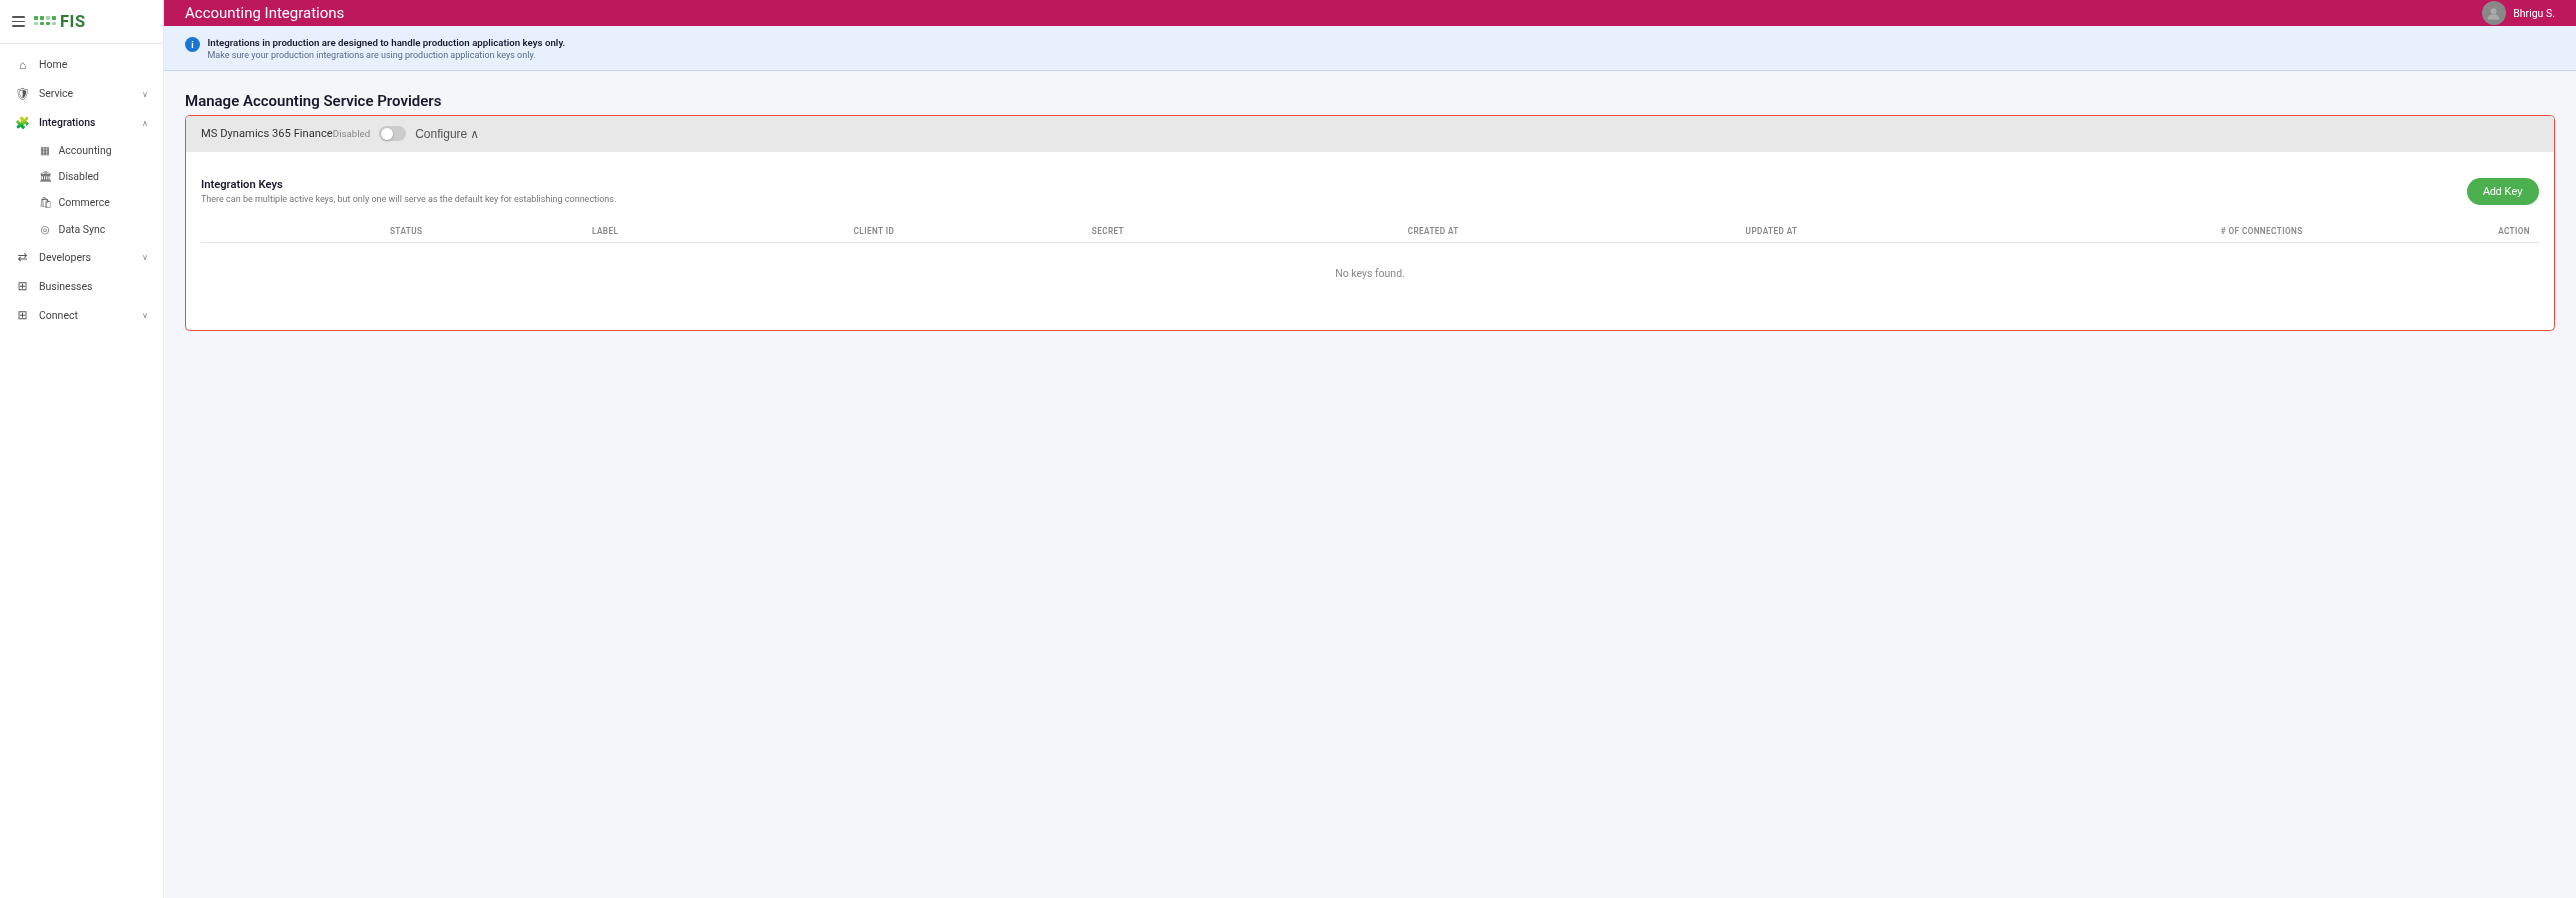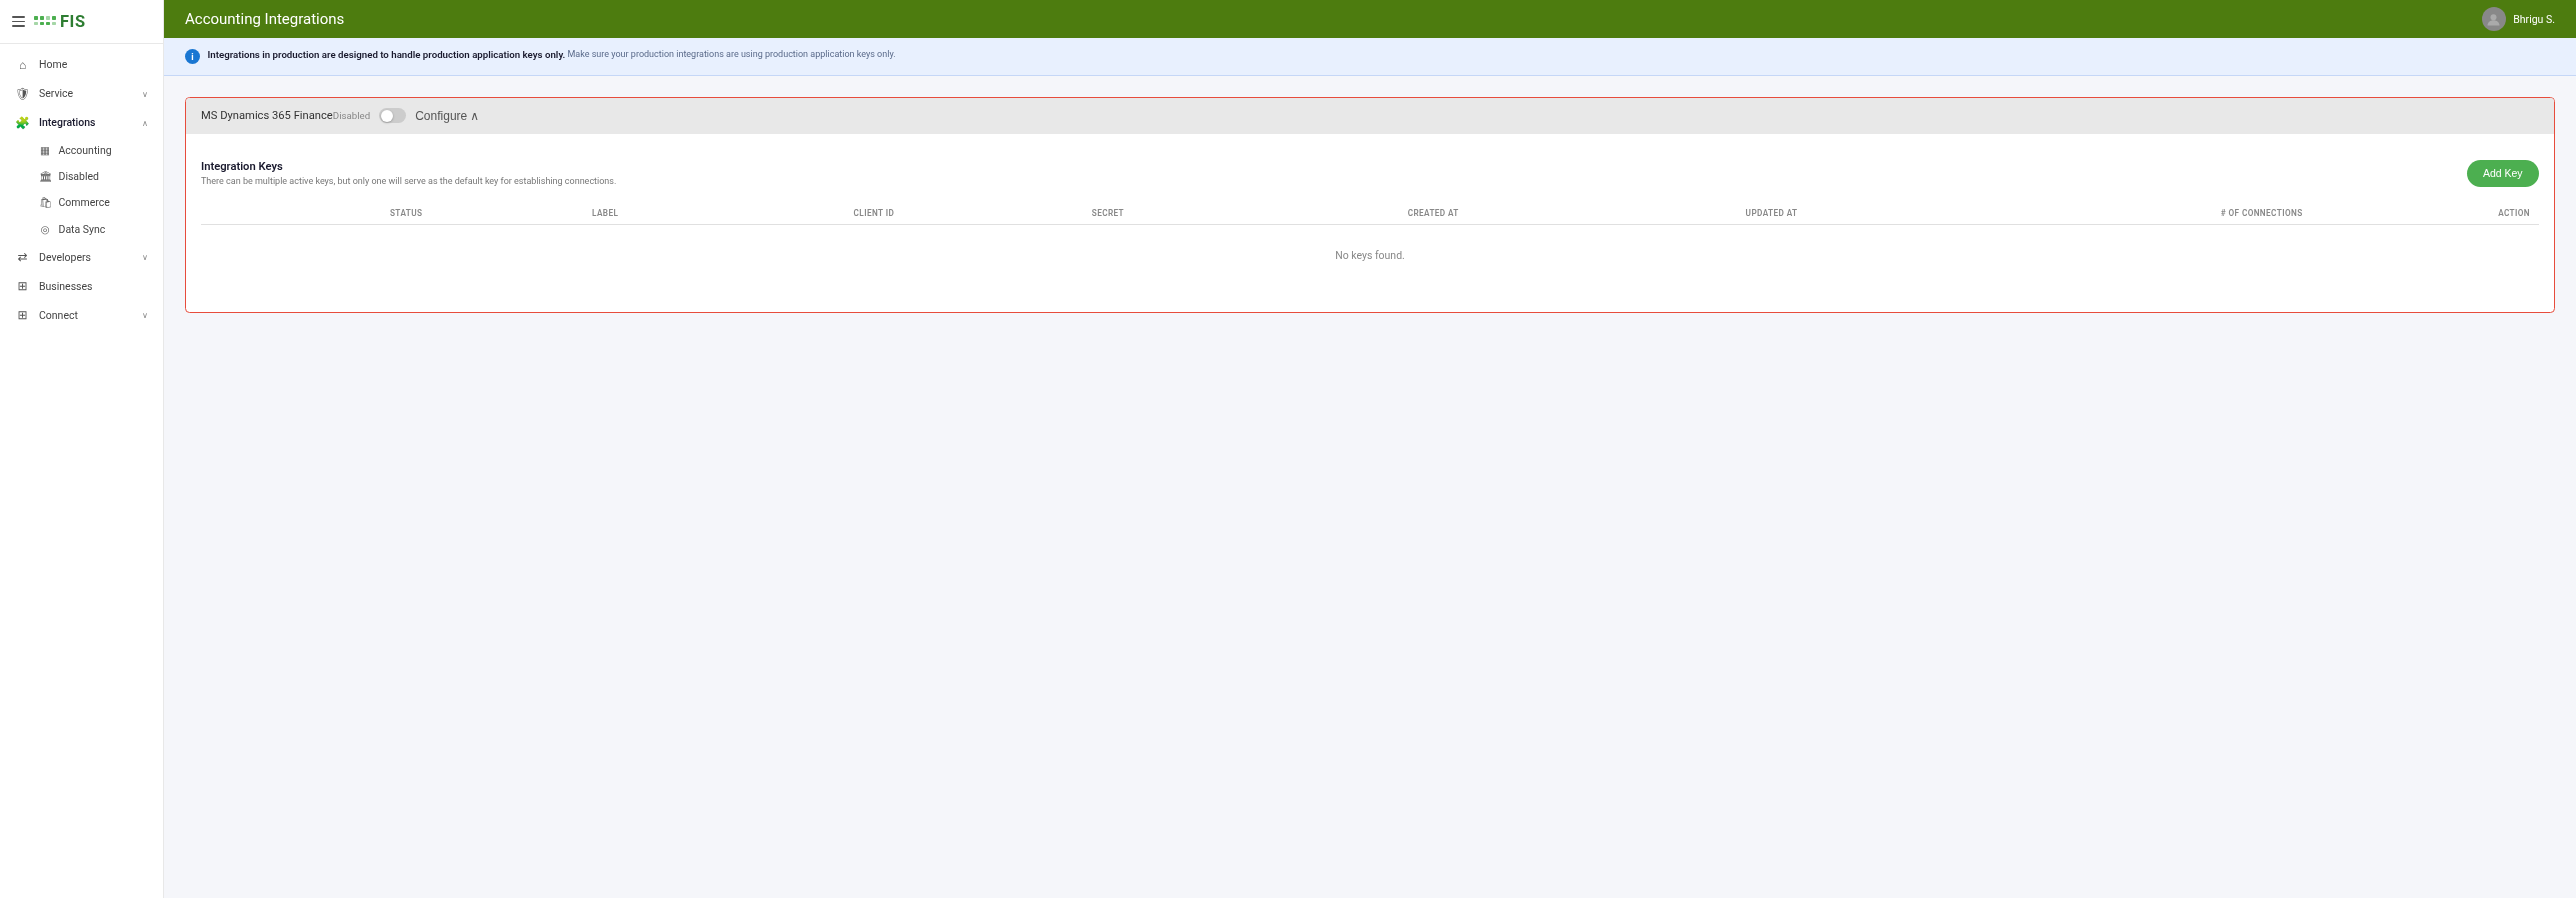--- a/index.html
+++ b/index.html
@@ -64,27 +64,27 @@
     
     .main {
       flex: 1;
       display: flex;
       flex-direction: column;
       overflow: hidden;
     }
 
     
     .topbar {
-      background: #4d7c0f;
+      background: #be185d;
       color: #fff;
       display: flex;
       align-items: center;
       justify-content: space-between;
       padding: 0 21px;
-      height: 38px;
+      height: 26px;
       flex-shrink: 0;
     }
     .topbar-title { font-size: 15px; font-weight: 400; color: #fff; }
     .topbar-user { display: flex; align-items: center; gap: 7.5px; font-size: 10.5px; color: #fff; }
     .user-avatar {
       width: 24px; height: 24px; border-radius: 50%; background: #888;
       display: flex; align-items: center; justify-content: center;
       font-size: 13.4px; color: #ccc;
     }
 
@@ -103,21 +103,21 @@
       display: flex;
       align-items: flex-start;
       gap: 7.5px;
     }
     .info-icon {
       width: 15px; height: 15px; border-radius: 50%; background: #1976d2;
       color: #fff; font-size: 9px; font-weight: 700;
       display: flex; align-items: center; justify-content: center;
       flex-shrink: 0; margin-top: 0.7px;
     }
-    .info-banner-text { display: flex; flex-direction: row; gap: 2.2px; }
+    .info-banner-text { display: flex; flex-direction: column; gap: 2.2px; }
     .info-banner-title { font-size: 9.7px; font-weight: 600; color: #1a1a2e; }
     .info-banner-sub { font-size: 9px; color: #5a6a8a; }
 
     
     .page-content { padding: 21px 21px; }
     .page-heading { font-size: 15px; font-weight: 600; color: #1a1a2e; margin-bottom: 4.5px; }
     .page-subheading { font-size: 9.7px; color: #666; margin-bottom: 18px; }
 
     
     .provider-card {
@@ -284,20 +284,21 @@
 
     <div class="info-banner">
       <div class="info-icon">i</div>
       <div class="info-banner-text">
         <span class="info-banner-title">Integrations in production are designed to handle production application keys only.</span>
         <span class="info-banner-sub">Make sure your production integrations are using production application keys only.</span>
       </div>
     </div>
 
     <div class="page-content">
+      <h2 class="page-heading">Manage Accounting Service Providers</h2>
 
       <div class="provider-card">
         <div class="provider-header">
           <span class="provider-name">MS Dynamics 365 Finance</span>
           <div class="provider-actions">
             <span class="disabled-label">Disabled</span>
             <div class="toggle-switch">
               <div class="toggle-knob"></div>
             </div>
             <button class="configure-btn">

